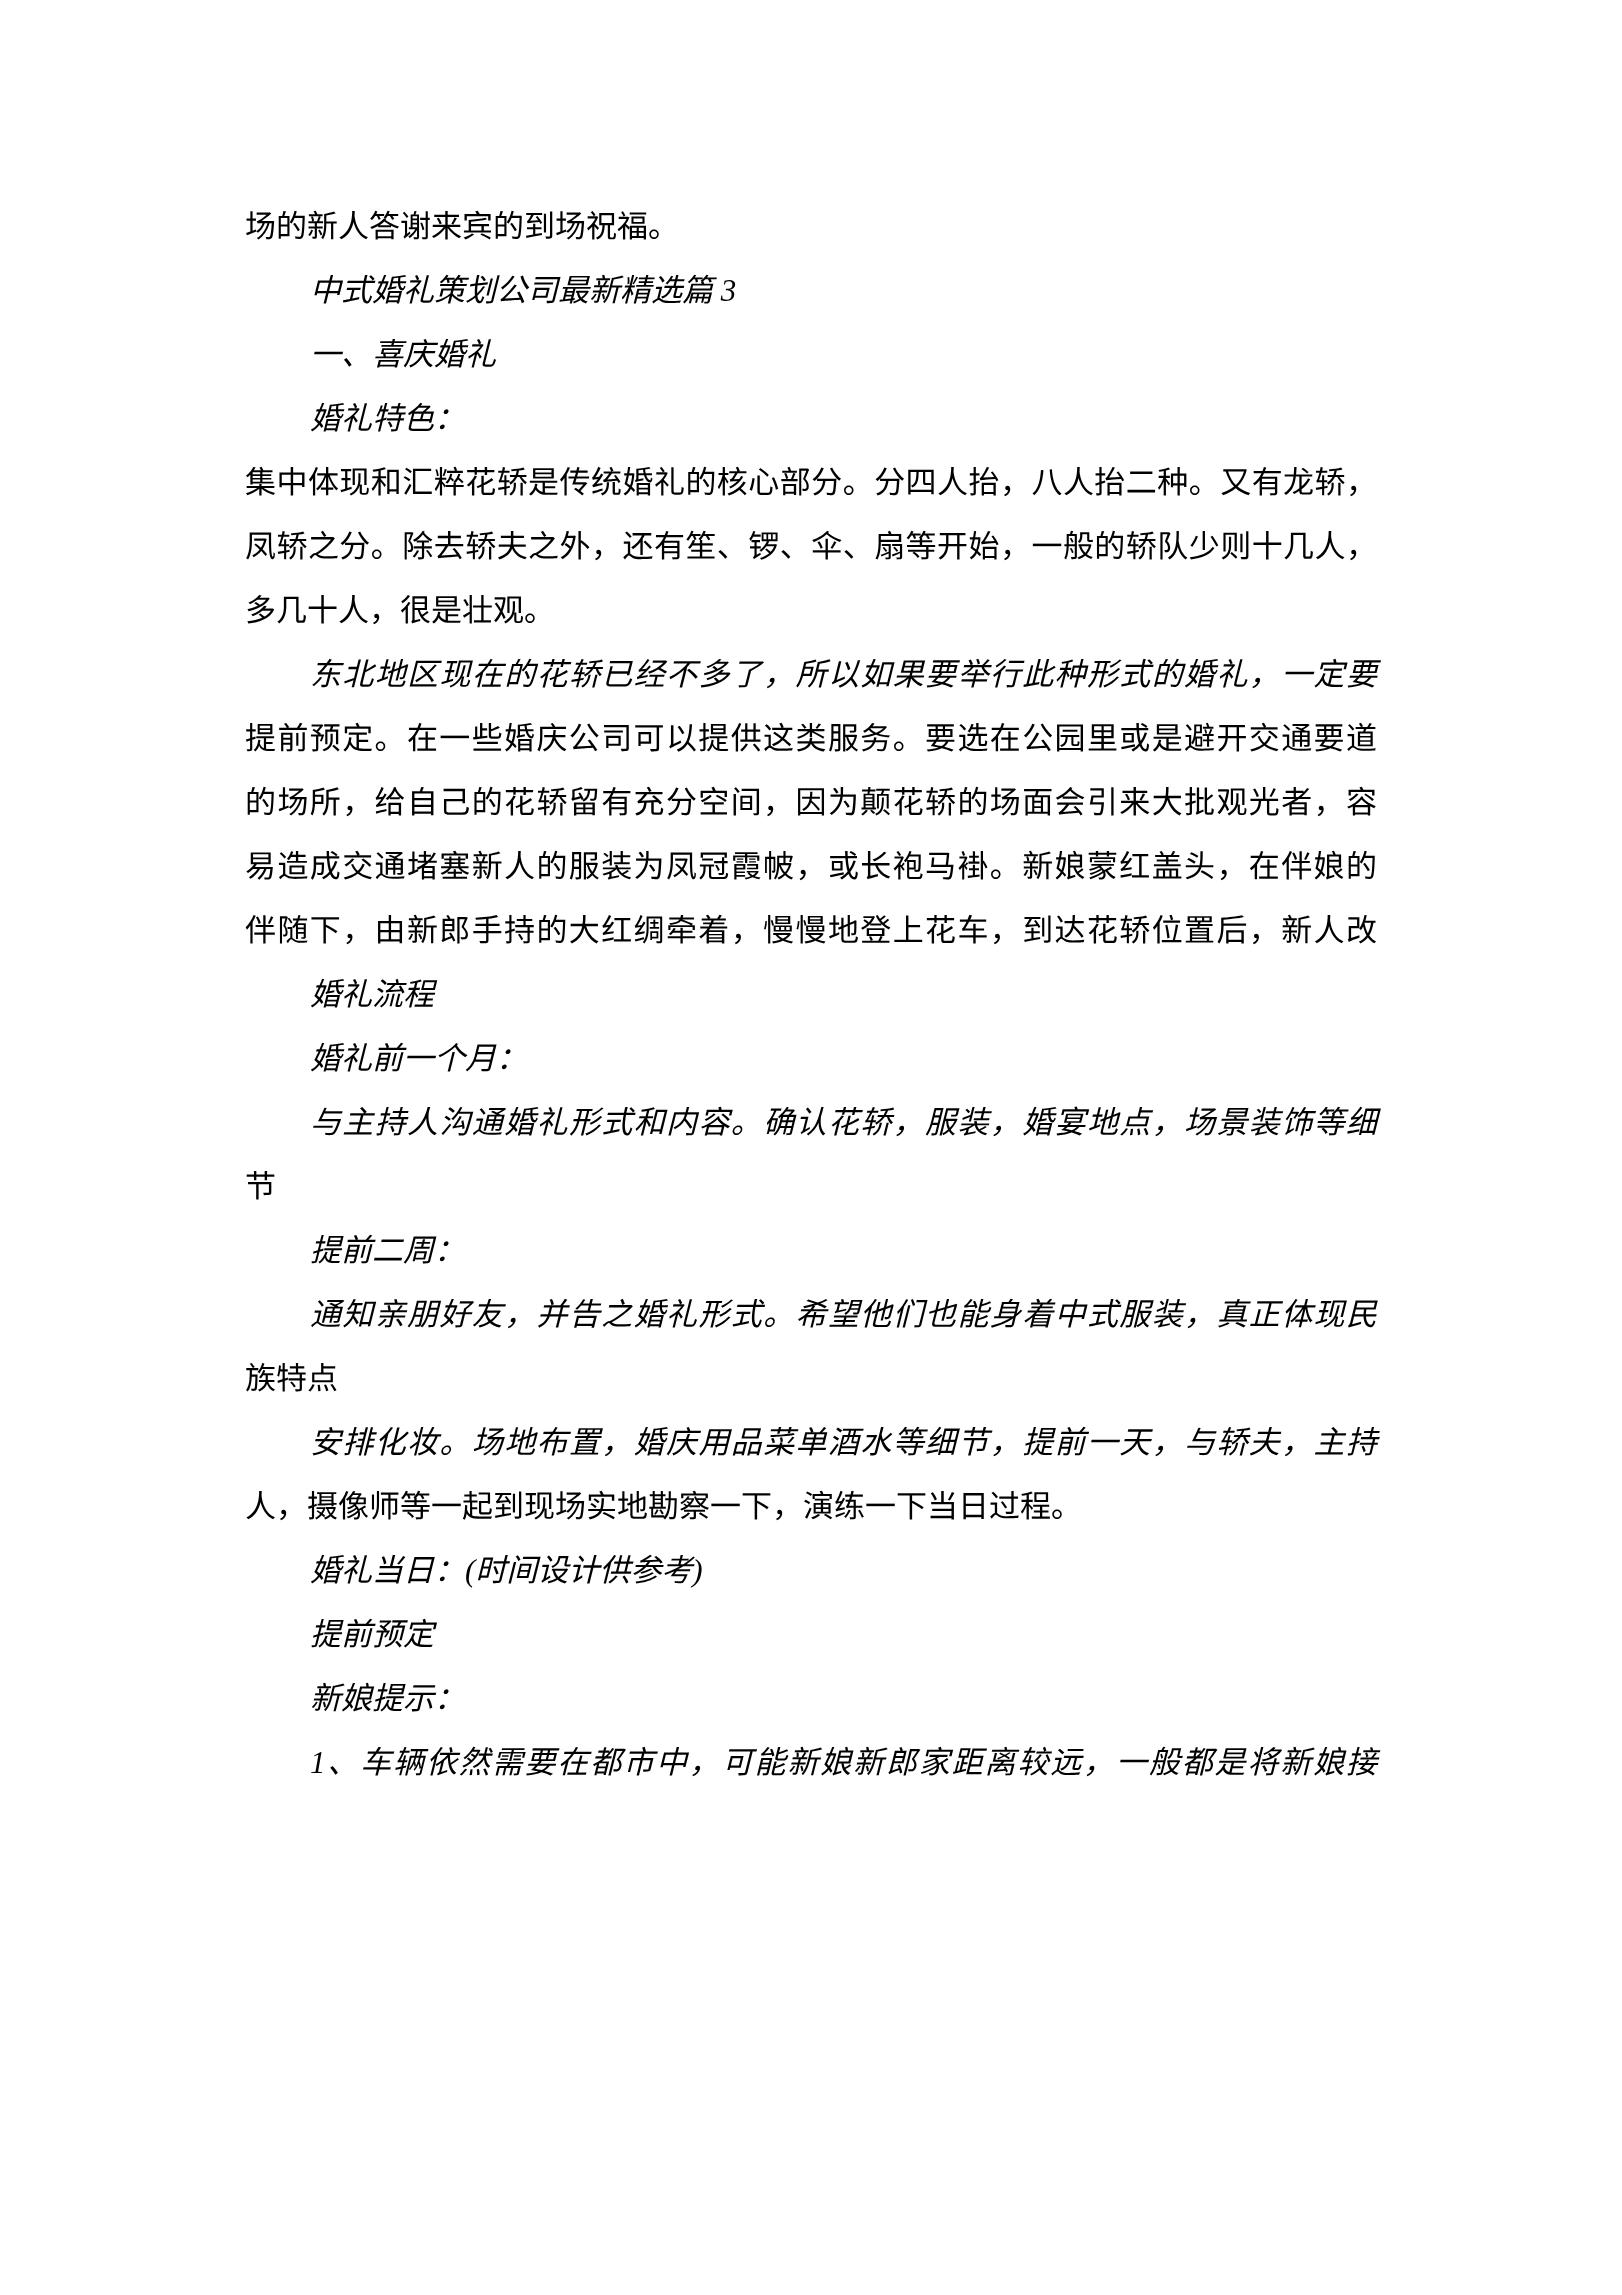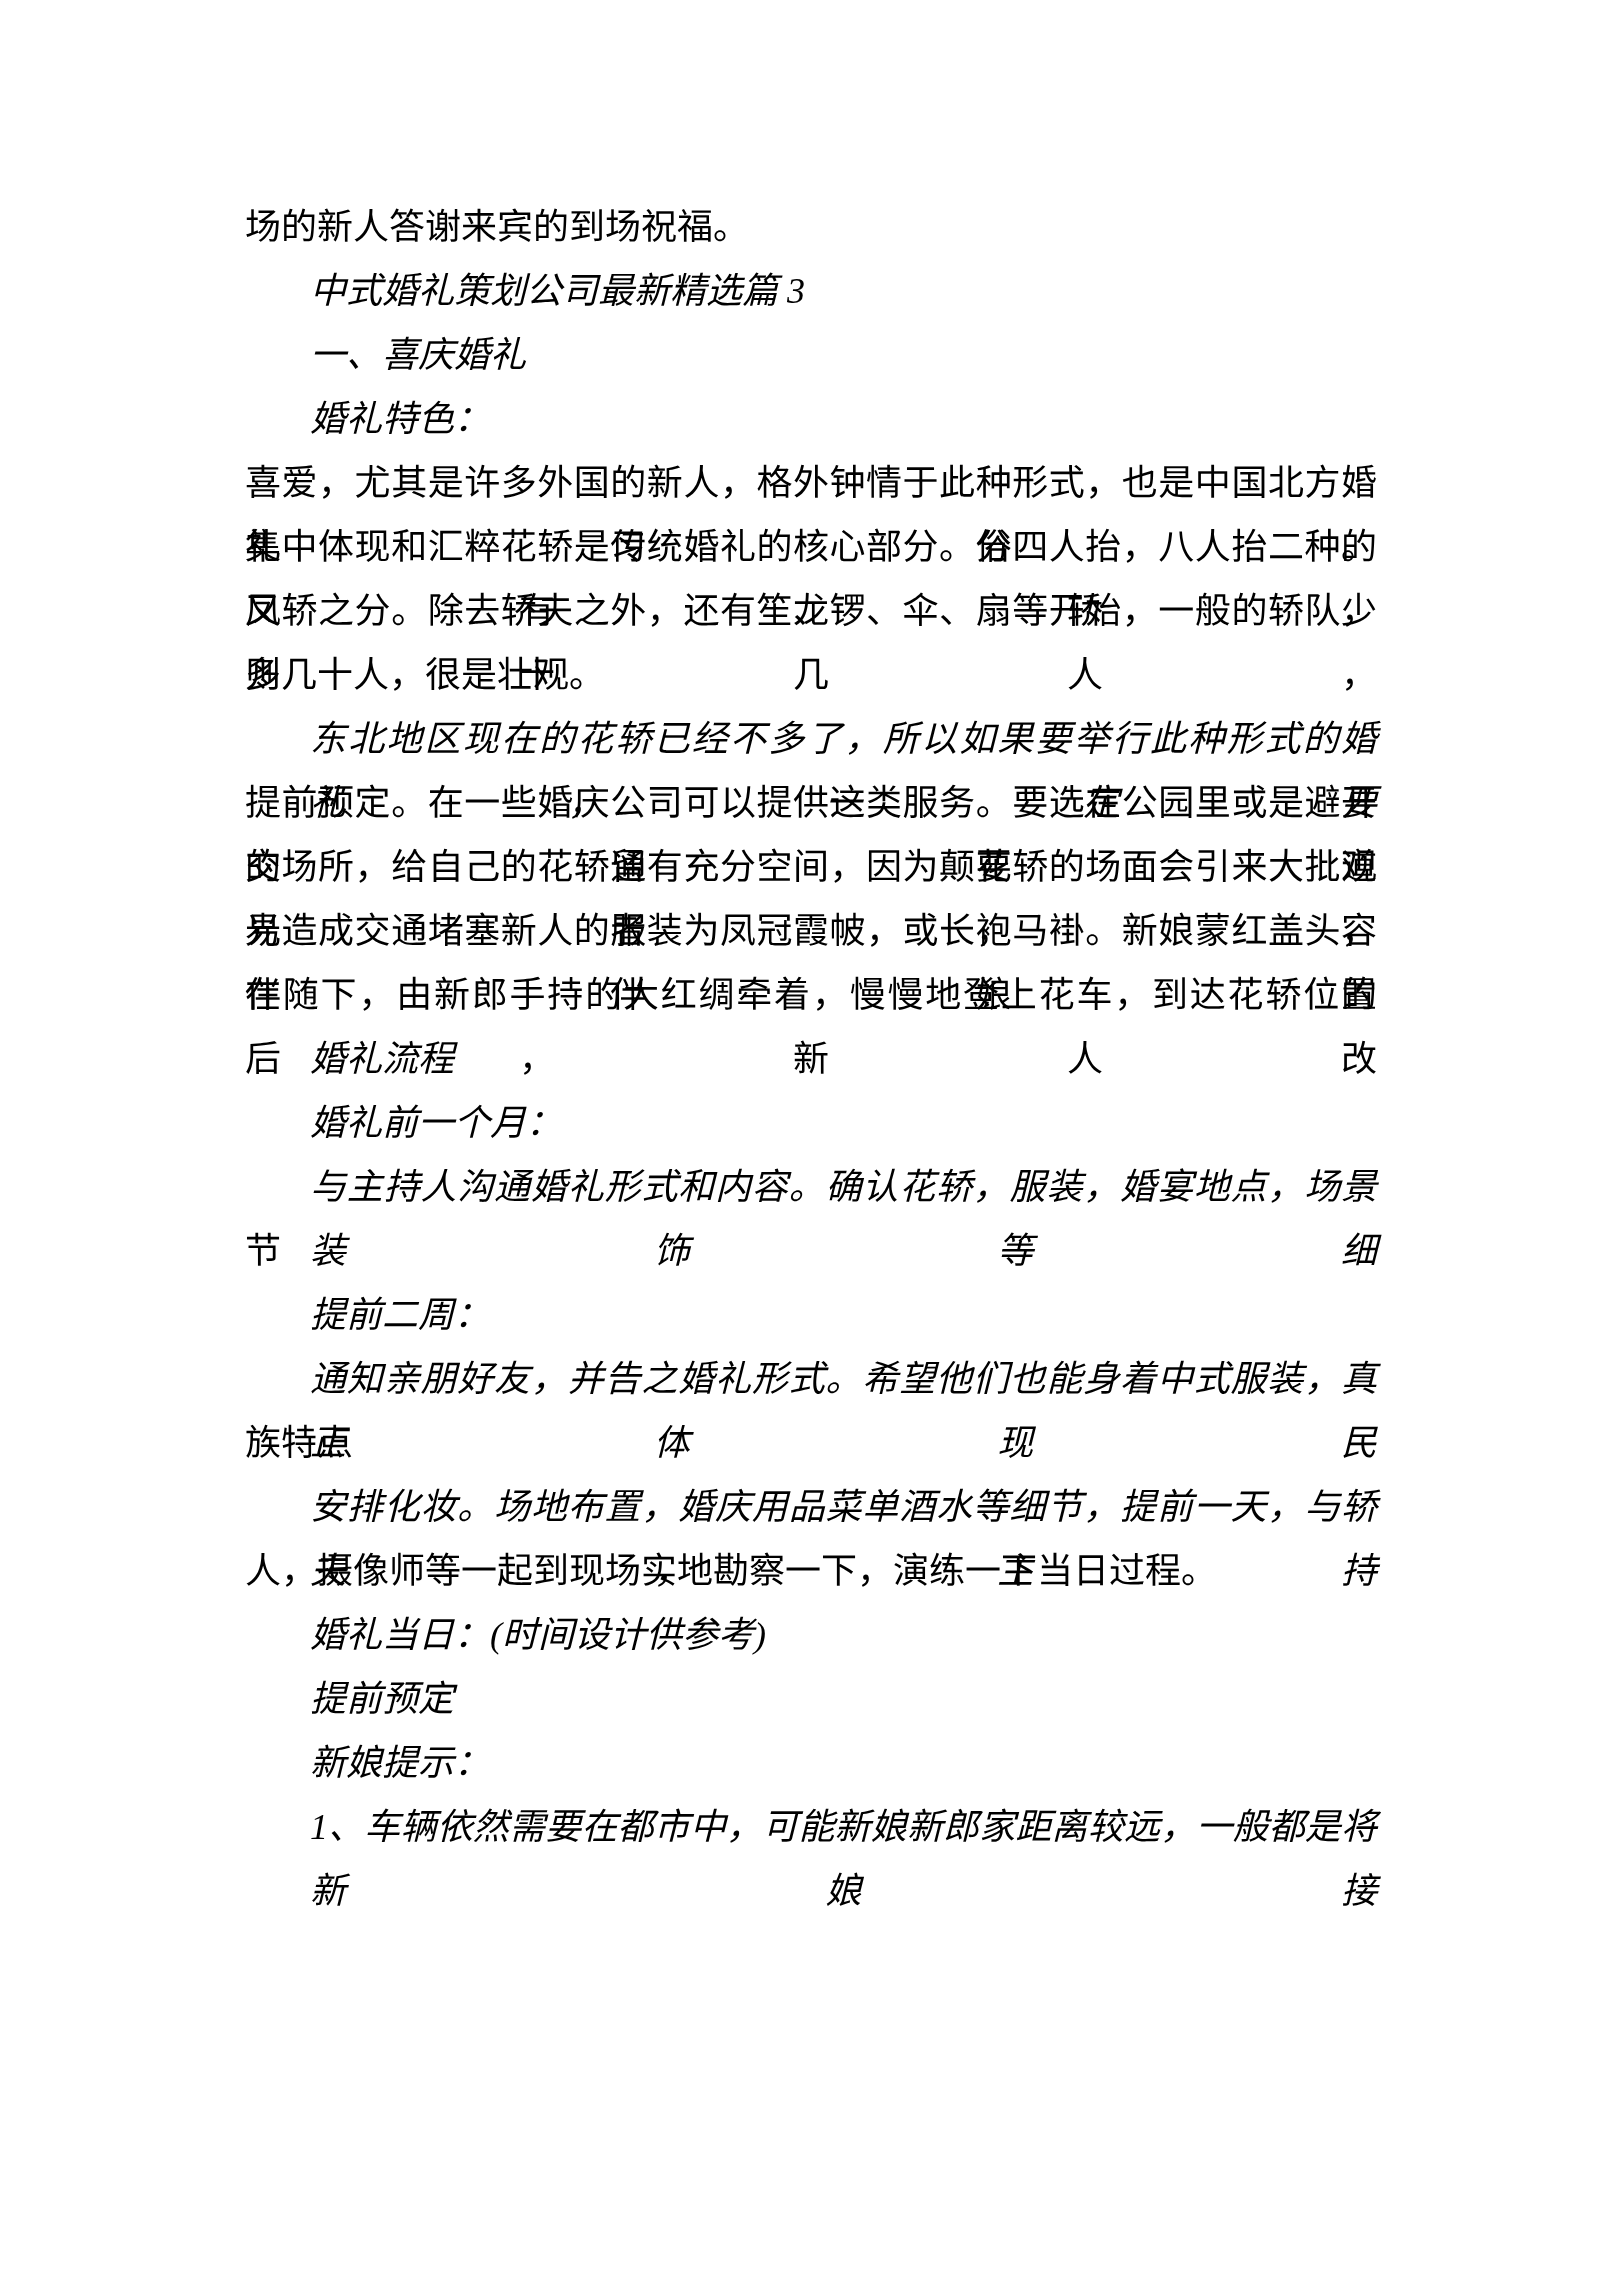--- a/index.html
+++ b/index.html
@@ -17,21 +17,21 @@
     width: 1623px;
     height: 2295px;
     background: #ffffff;
     font-family: "Liberation Serif", "DejaVu Serif", serif;
   }
   .content {
     position: absolute;
     left: 245px;
     top: 195px;
     width: 1132px;
-    font-size: 36px;
+    font-size: 31px;
     line-height: 64px;
     color: #000000;
     letter-spacing: 0;
   }
   .line {
     height: 64px;
     text-align: left;
   }
   .line.indent {
     padding-left: 65px;
@@ -44,21 +44,20 @@
 </style>
 </head>
 <body>
 
 <div class="page">
   <div class="content" id="content">
       <div class="line">场的新人答谢来宾的到场祝福。</div>
       <div class="line indent">中式婚礼策划公司最新精选篇 3</div>
       <div class="line indent">一、喜庆婚礼</div>
       <div class="line indent">婚礼特色：</div>
-      <div class="line justify">喜爱，尤其是许多外国的新人，格外钟情于此种形式，也是中国北方婚礼习俗的</div>
       <div class="line justify">集中体现和汇粹花轿是传统婚礼的核心部分。分四人抬，八人抬二种。又有龙轿，</div>
       <div class="line justify">凤轿之分。除去轿夫之外，还有笙、锣、伞、扇等开始，一般的轿队少则十几人，</div>
       <div class="line">多几十人，很是壮观。</div>
       <div class="line indent justify">东北地区现在的花轿已经不多了，所以如果要举行此种形式的婚礼，一定要</div>
       <div class="line justify">提前预定。在一些婚庆公司可以提供这类服务。要选在公园里或是避开交通要道</div>
       <div class="line justify">的场所，给自己的花轿留有充分空间，因为颠花轿的场面会引来大批观光者，容</div>
       <div class="line justify">易造成交通堵塞新人的服装为凤冠霞帔，或长袍马褂。新娘蒙红盖头，在伴娘的</div>
       <div class="line justify">伴随下，由新郎手持的大红绸牵着，慢慢地登上花车，到达花轿位置后，新人改</div>
       <div class="line indent">婚礼流程</div>
       <div class="line indent">婚礼前一个月：</div>

